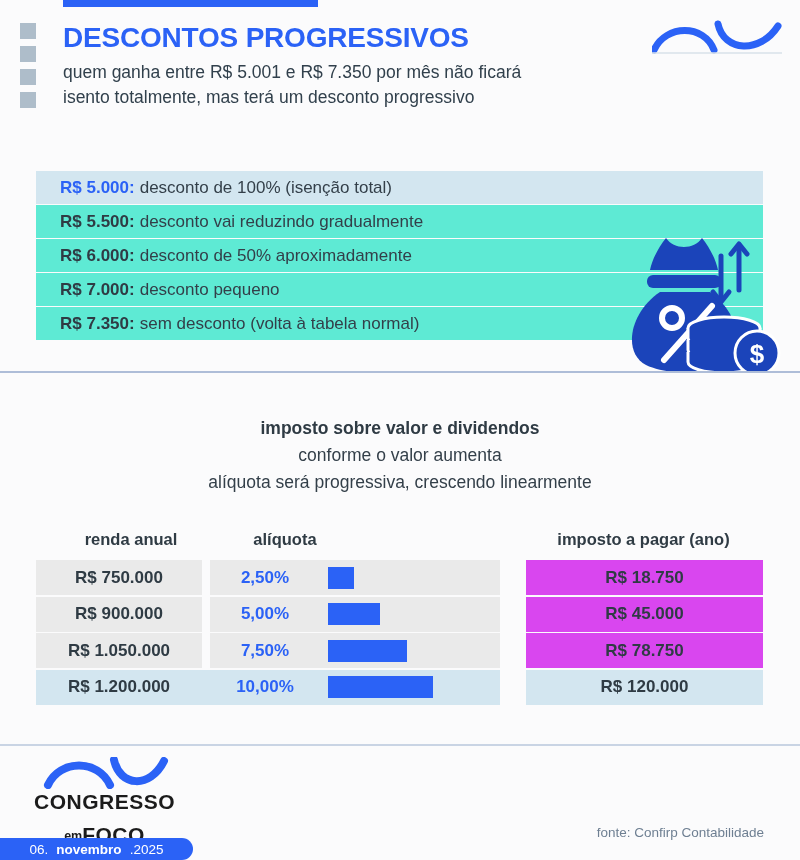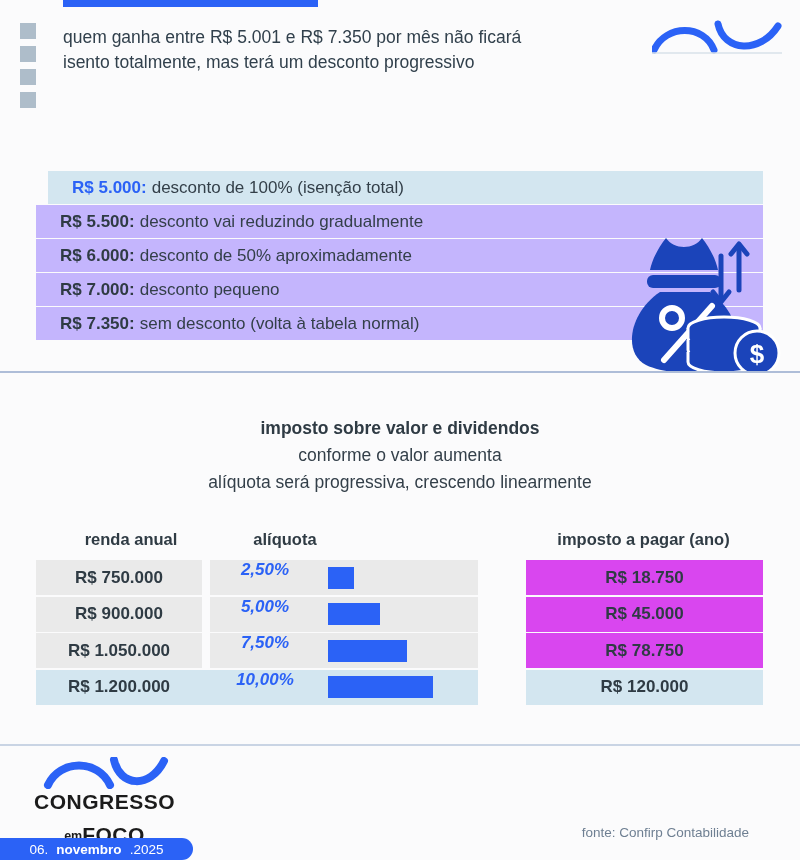--- a/index.html
+++ b/index.html
@@ -80,28 +80,27 @@
     left: 36px;
     top: 171px;
     width: 727px;
   }
   .list-row {
     height: 34px;
     display: flex;
     align-items: center;
     padding-left: 24px;
     box-sizing: border-box;
-    background: #c4b5fd;
+    background: #5eead4;
     border-bottom: 1.5px solid #fbfbfc;
     font-size: 17px;
     color: #333f49;
   }
   .list-row.highlight {
     background: #d3e6f0;
-    margin-left: 12px;
   }
   .list-row b {
     font-weight: bold;
     margin-right: 5px;
     color: #2f3b44;
   }
   .list-row.highlight b {
     color: #2b62f6;
   }
 
@@ -177,26 +176,26 @@
     display: flex;
     align-items: center;
     justify-content: center;
     background: #eaeaea;
     font-weight: bold;
     color: #2f3b44;
     box-sizing: border-box;
   }
   .gap { width: 8px; height: 100%; }
   .cell-bc {
-    width: 268px;
+    width: 290px;
     height: 100%;
     display: flex;
+    align-items: center;
     background: #eaeaea;
     box-sizing: border-box;
-    font-style: italic;
   }
   .pct {
     width: 110px;
     text-align: center;
     font-weight: bold;
     color: #2b62f6;
     flex: 0 0 110px;
   }
   .barwrap {
     flex: 1;
@@ -284,39 +283,40 @@
     font-size: 13.5px;
     display: flex;
     align-items: center;
     justify-content: center;
     box-sizing: border-box;
     gap: 8px;
   }
   .date-pill b { font-weight: bold; }
   .source {
     position: absolute;
-    right: 51px;
+    right: 36px;
     top: 825px;
     font-size: 13.5px;
     color: #6e7f92;
   }
 </style>
 </head>
 <body>
 
 <div class="top-bar"></div>
 
 <div class="deco-squares">
   <i></i>
   <i></i>
   <i></i>
   <i></i>
 </div>
 
 <div class="header">
+  <h1>DESCONTOS PROGRESSIVOS</h1>
   <div class="sub">
     <div>quem ganha entre R$ 5.001 e R$ 7.350 por mês não ficará</div>
     <div>isento totalmente, mas terá um desconto progressivo</div>
   </div>
 </div>
 
 <div class="wave-top">
   <svg width="130" height="34" viewBox="0 0 130 34">
     <path d="M2 30 C 14 4, 52 4, 62 30" stroke="#2b62f6" stroke-width="7" fill="none" stroke-linecap="round"></path>
     <path d="M66 4 C 72 32, 108 34, 126 6" stroke="#2b62f6" stroke-width="7" fill="none" stroke-linecap="round"></path>

